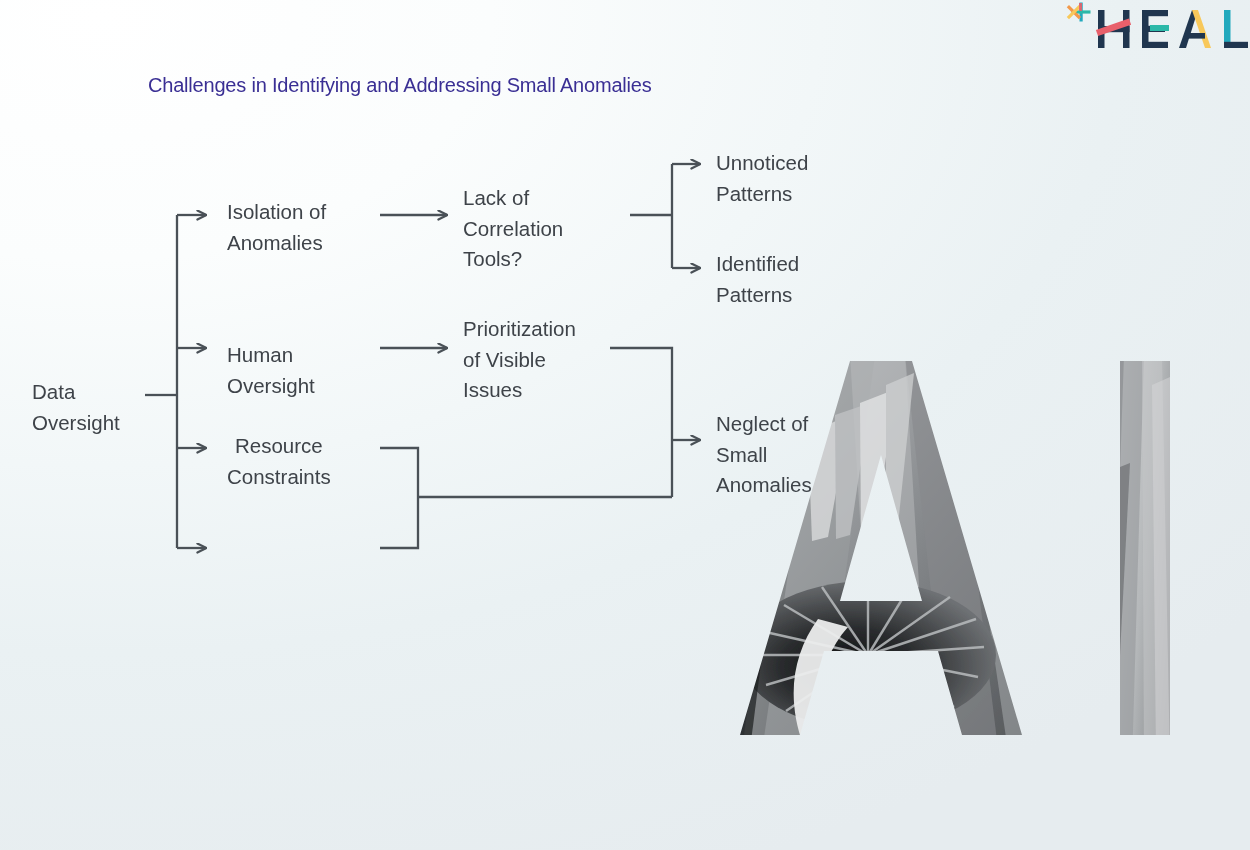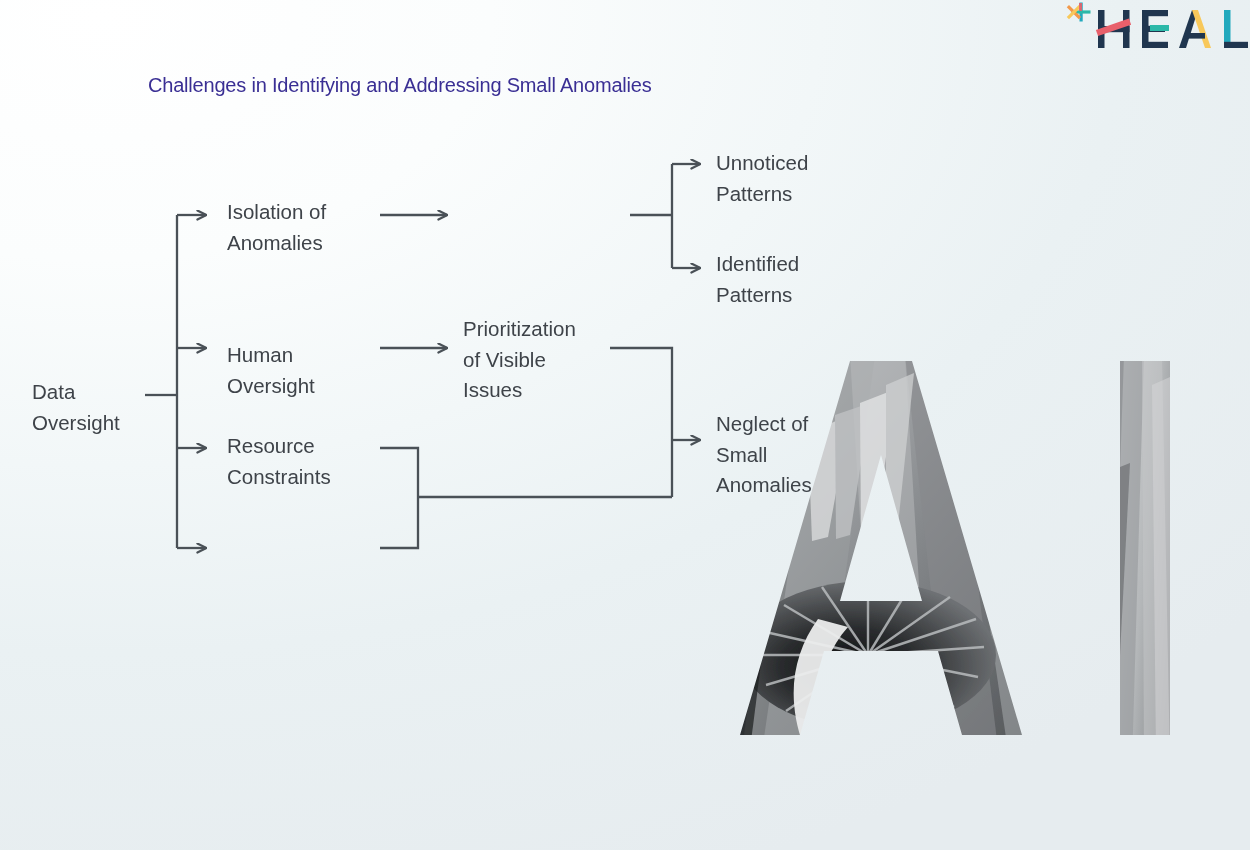--- a/index.html
+++ b/index.html
@@ -71,21 +71,21 @@
     font-size: 20.5px;
     line-height: 30.5px;
     font-family: "Liberation Sans", sans-serif;
     white-space: pre-line;
     margin-top: 13px;
   }
 
   .n-root        { left: 32px;  top: 364px; }
   .n-isolation   { left: 227px; top: 184px; }
   .n-human       { left: 227px; top: 327px; }
-  .n-resource    { left: 227px; top: 418px; }
+  .n-resource    { left: 227px; top: 418px; text-align: center; }
   .n-tooling     { left: 227px; top: 519px; }
   .n-lack        { left: 463px; top: 170px; }
   .n-prior       { left: 463px; top: 301px; }
   .n-unnoticed   { left: 716px; top: 135px; }
   .n-identified  { left: 716px; top: 236px; }
   .n-neglect     { left: 716px; top: 396px; }
 </style>
 </head>
 <body>
 
@@ -261,20 +261,23 @@
   </svg>
 
   <div class="node n-root">Data
 Oversight</div>
   <div class="node n-isolation">Isolation of
 Anomalies</div>
   <div class="node n-human">Human
 Oversight</div>
   <div class="node n-resource">Resource
 Constraints</div>
+  <div class="node n-lack">Lack of
+Correlation
+Tools?</div>
   <div class="node n-prior">Prioritization
 of Visible
 Issues</div>
   <div class="node n-unnoticed">Unnoticed
 Patterns</div>
   <div class="node n-identified">Identified
 Patterns</div>
   <div class="node n-neglect">Neglect of
 Small
 Anomalies</div>

